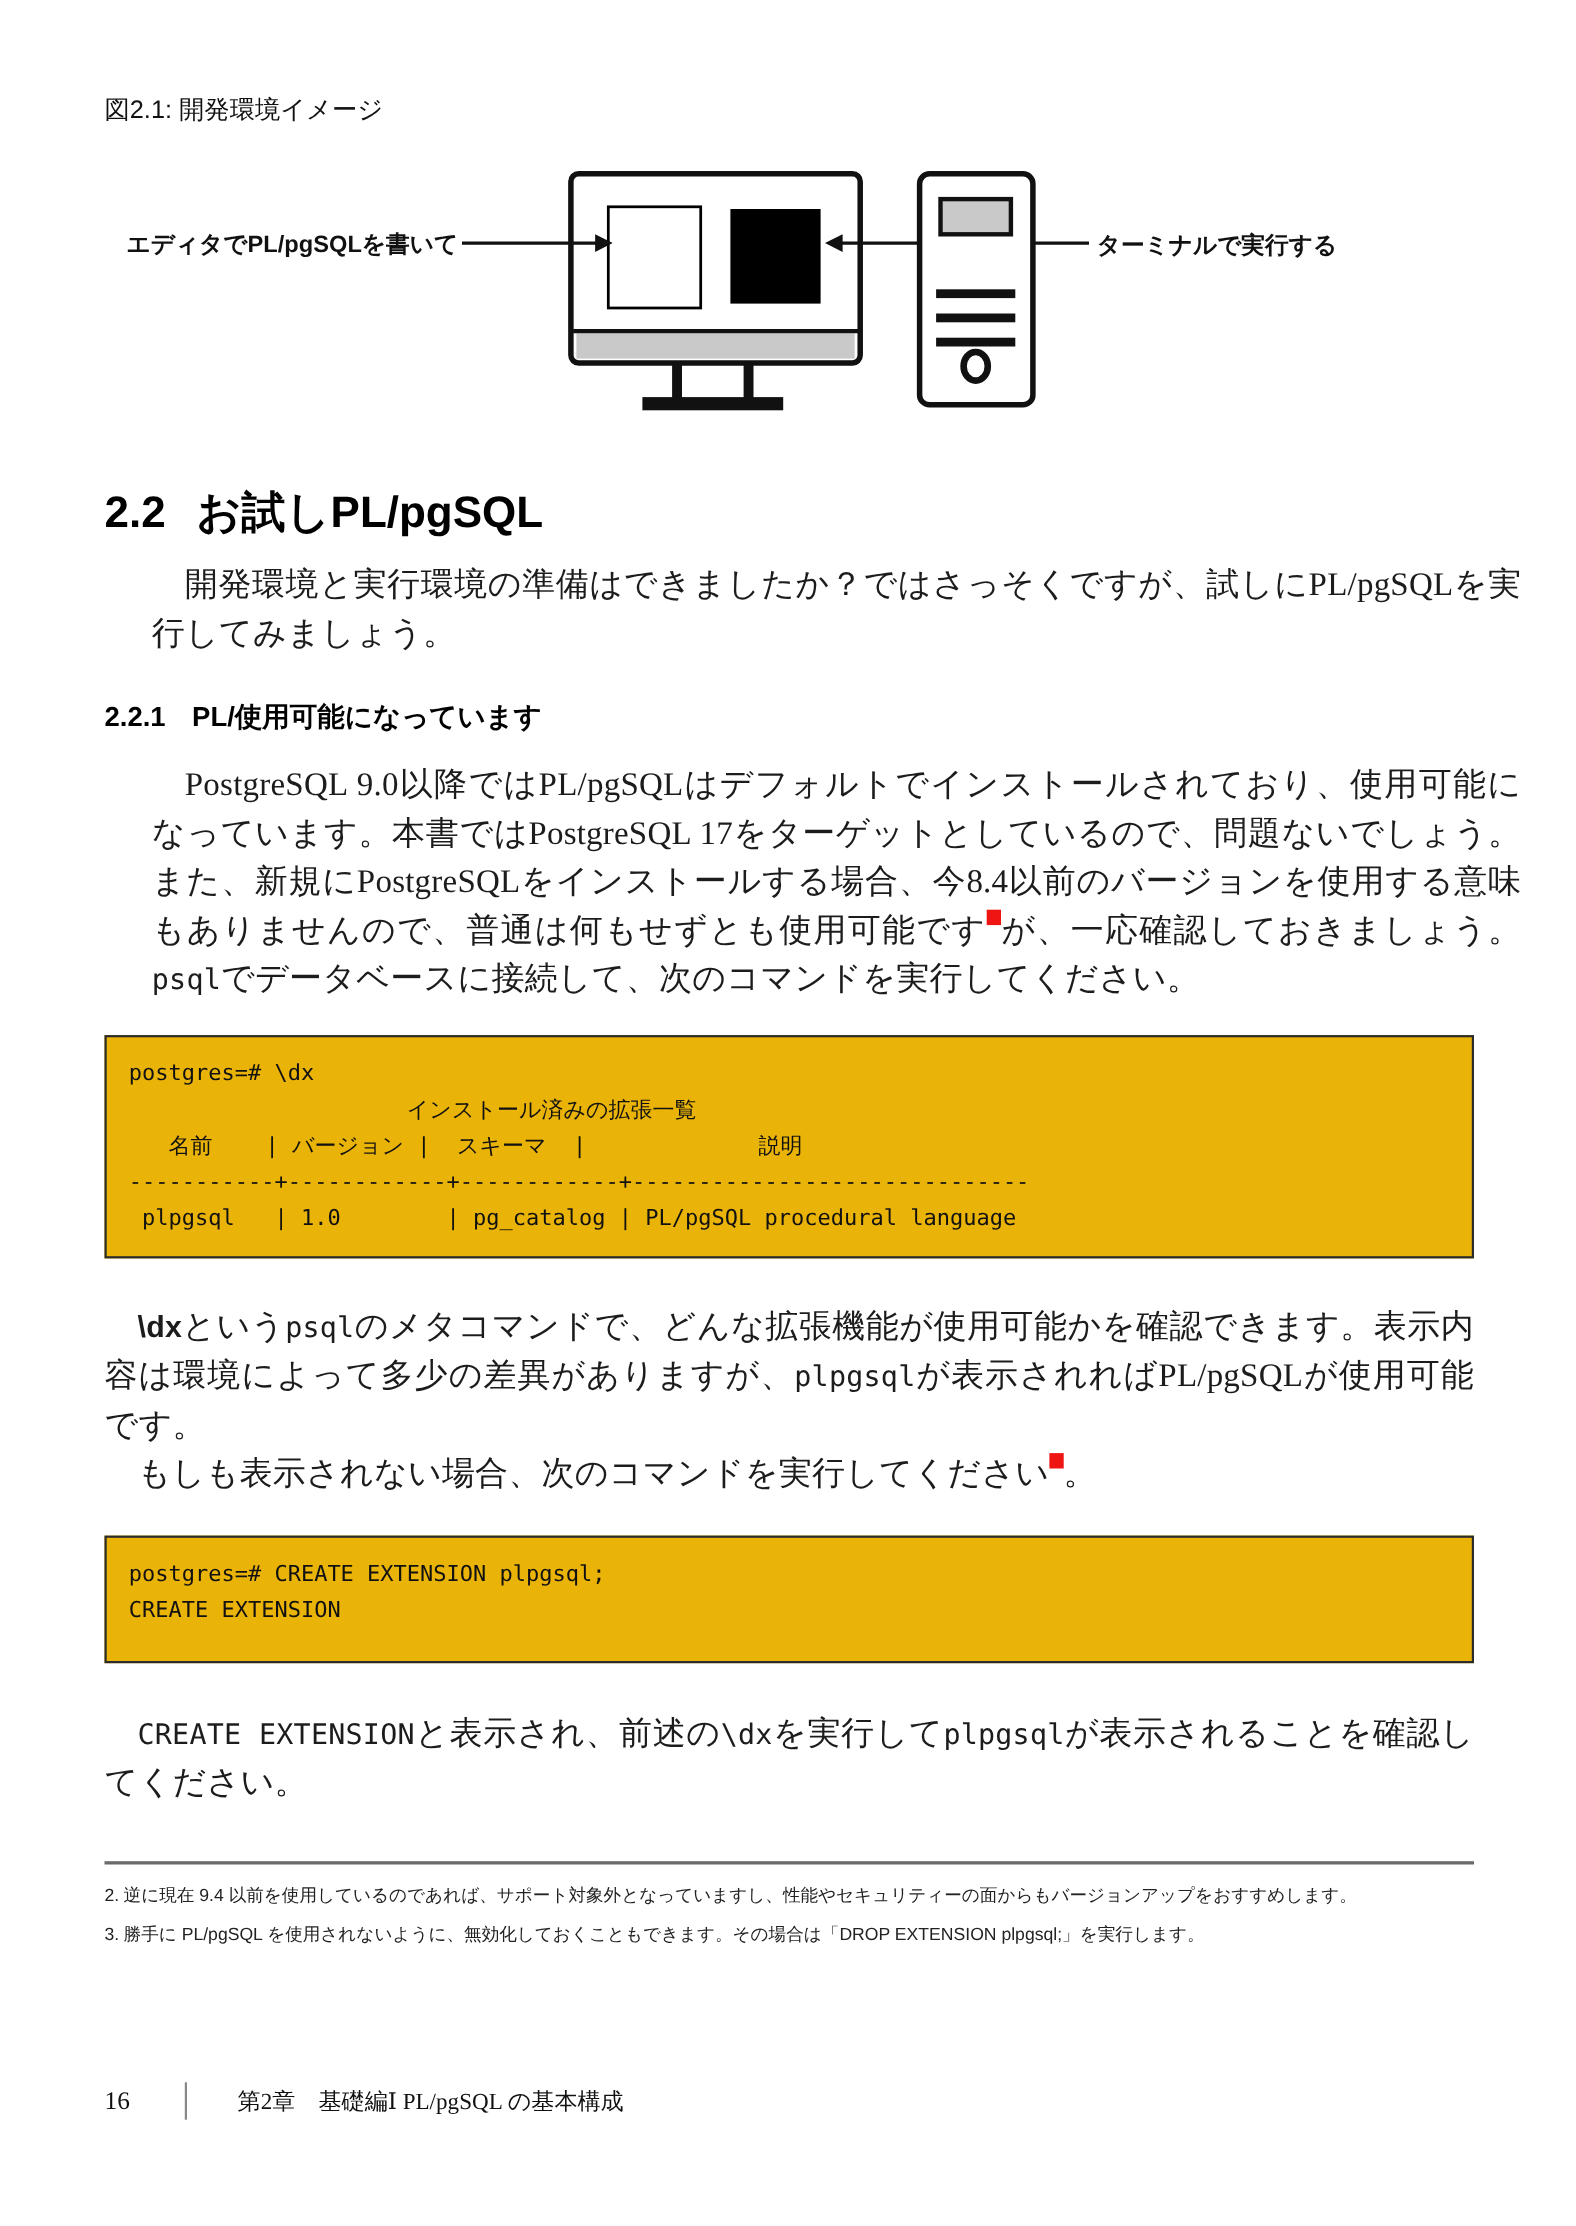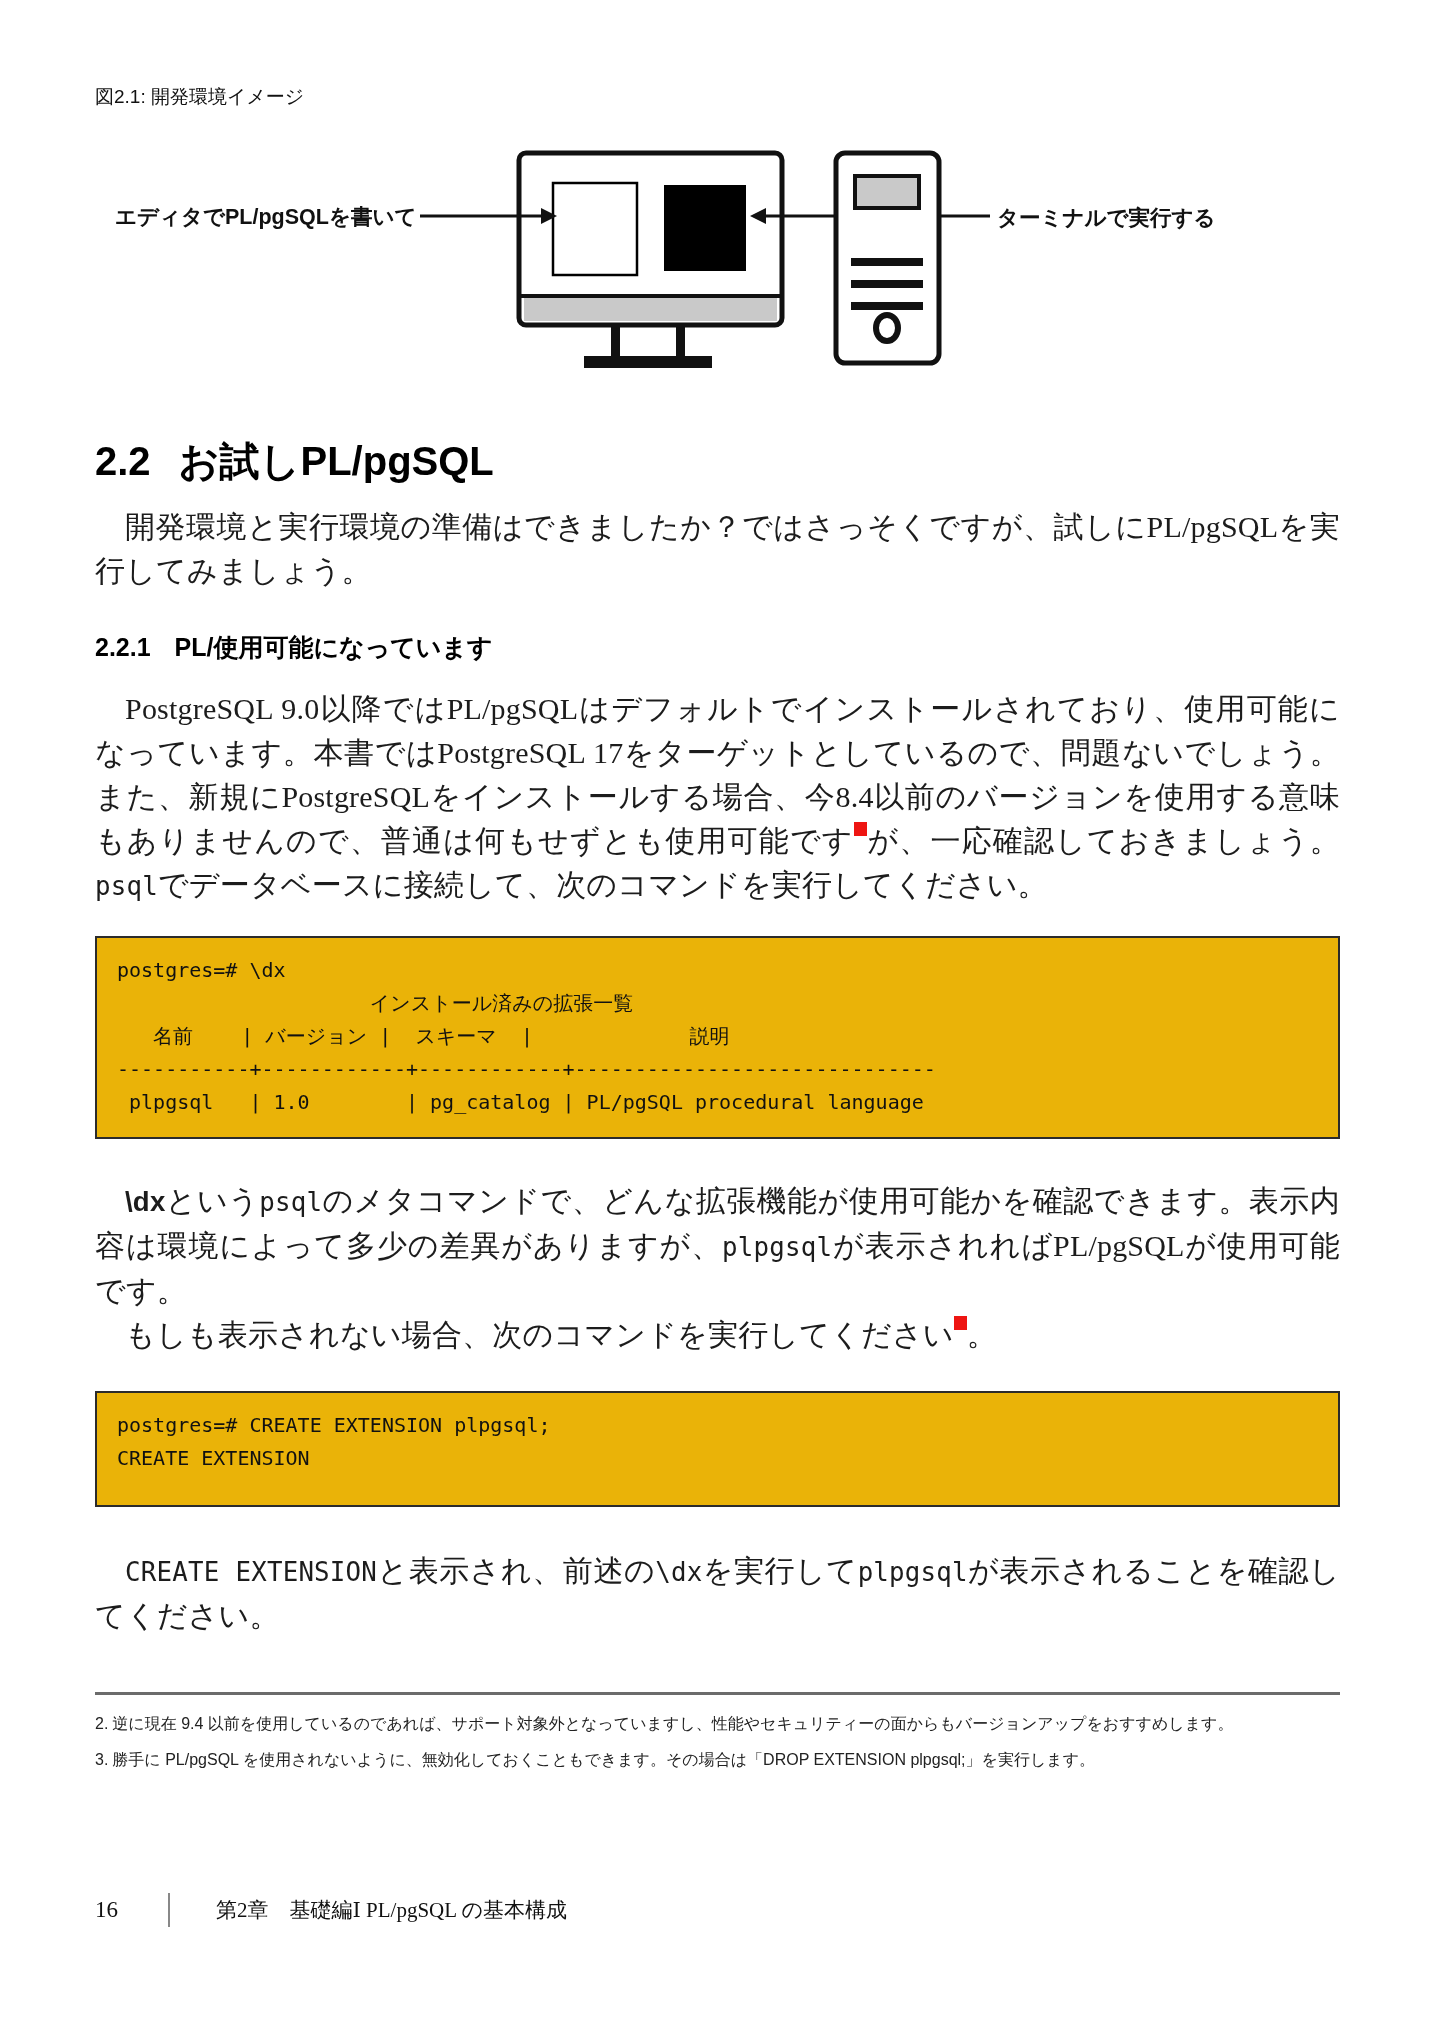--- a/index.html
+++ b/index.html
@@ -6,21 +6,21 @@
   .page{
     position:relative;
     width:1433px;height:2024px;
     margin:0 auto;background:#ffffff;
     color:#1c1c1c;overflow:hidden;
     font-family:"Liberation Serif","DejaVu Serif",serif;
   }
   .content{padding:84px 93px 0 95px;}
   .caption{
     font-family:"Liberation Sans",sans-serif;
-    font-size:19px;color:#111;
+    font-size:23px;color:#111;
   }
   .figure-svg{display:block;margin:28px 0 0 -95px;}
   .figure-svg text{
     font-family:"Liberation Sans",sans-serif;
     font-weight:bold;font-size:21.5px;fill:#111;
   }
   h2.sec{
     font-family:"Liberation Sans",sans-serif;
     font-size:40px;line-height:40px;color:#000;
     margin:58px 0 0 0;font-weight:bold;
@@ -30,21 +30,21 @@
     font-family:"Liberation Sans",sans-serif;
     font-size:25px;line-height:32px;color:#000;
     margin:38px 0 0 0;font-weight:bold;
   }
   h3.subsec .num{margin-right:24px;}
   p.body{
     width:1245px;font-size:30px;line-height:44px;
     text-align:justify;margin:0;text-indent:1em;
     letter-spacing:0.2px;
   }
-  p.body.first{margin-top:24px;}
+  p.body.first{margin-top:24px;margin-left:43px;}
   .mono{
     font-family:"DejaVu Sans Mono","Liberation Mono",monospace;
     font-size:0.86em;
   }
   .dx-bold{
     font-family:"Liberation Sans",sans-serif;
     font-weight:bold;font-size:0.92em;
   }
   .fnref{
     display:inline-block;background:#ee1512;color:#fff;

